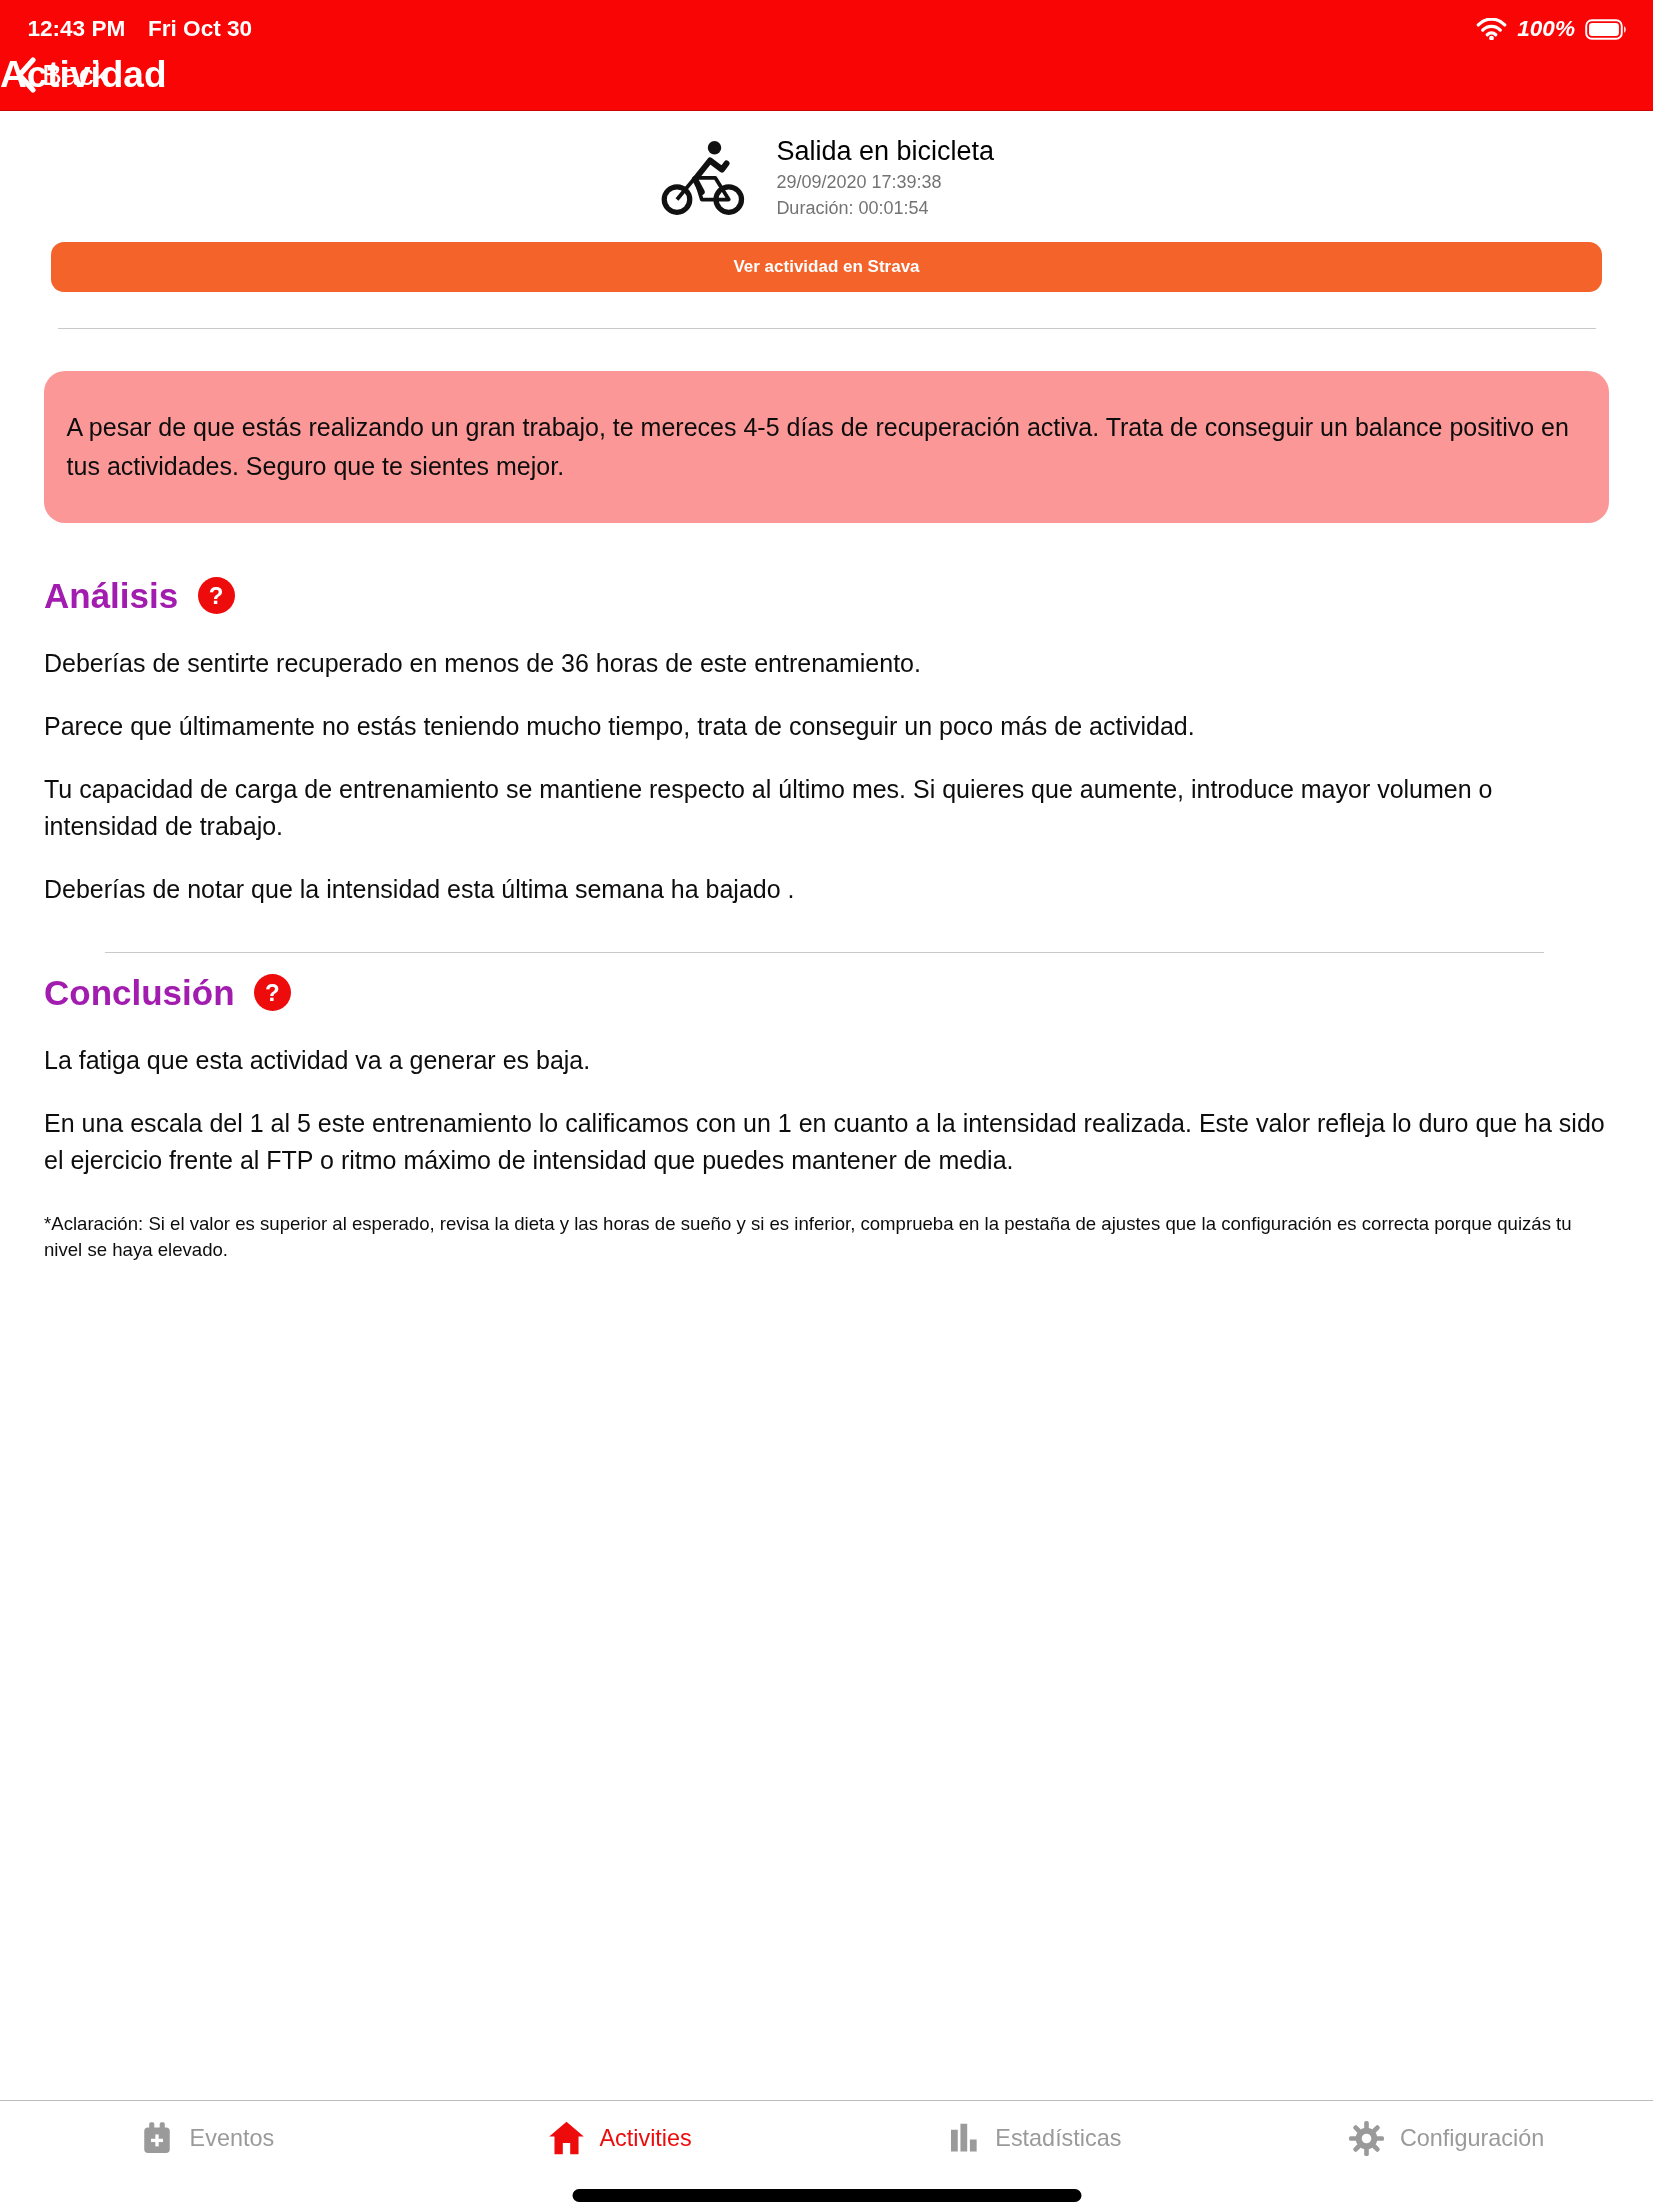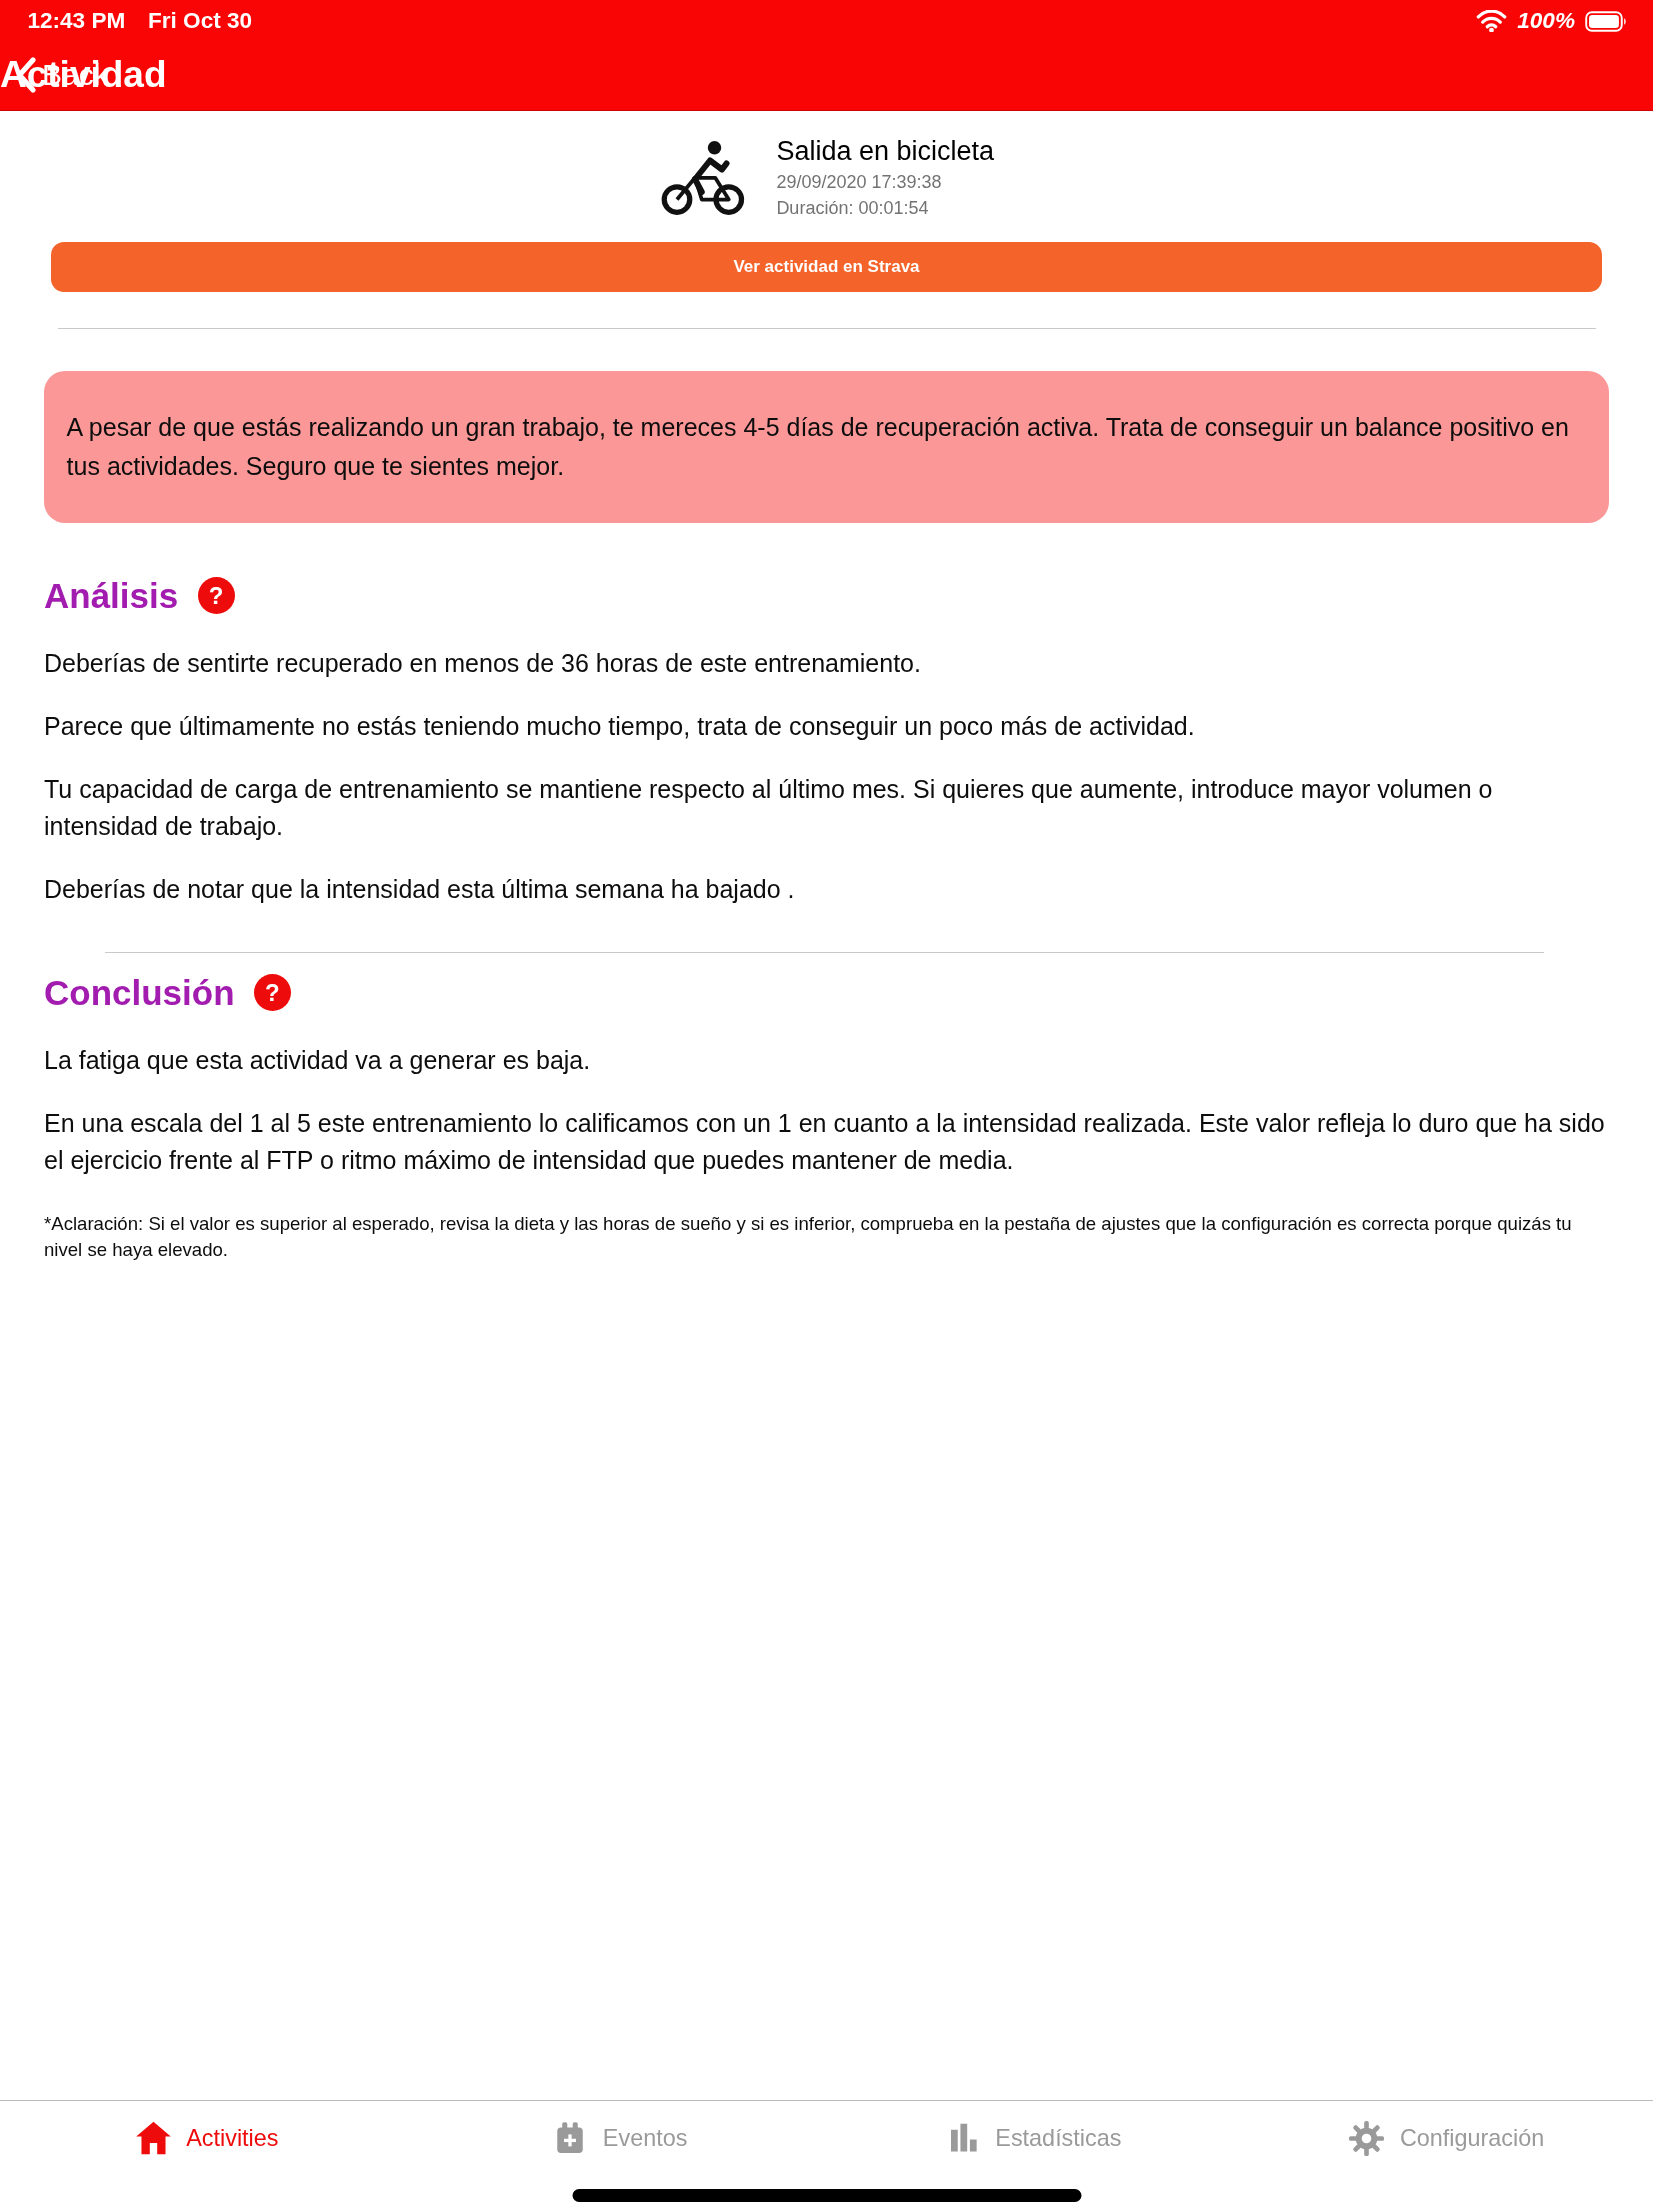--- a/index.html
+++ b/index.html
@@ -7,21 +7,21 @@
     width:1653px;height:2205px;position:relative;background:#ffffff;
     font-family:"Liberation Sans","DejaVu Sans",sans-serif;
     -webkit-font-smoothing:antialiased;overflow:hidden;color:#111;
   }
   
   .header{
     height:110px;background:#fa0505;color:#fff;position:relative;
     border-bottom:0.8px solid rgba(0,0,0,.18);
   }
   .status-row{
-    display:flex;justify-content:space-between;align-items:flex-start;
+    display:flex;justify-content:space-between;align-items:flex-end;
     padding:8px 26px 0 27.4px;height:34px;font-size:22.6px;font-weight:600;
   }
   .status-left{display:flex;gap:22.6px;align-items:center;}
   .status-right{display:flex;gap:10px;align-items:center;font-style:italic;}
   .nav-row{position:relative;height:65px;display:flex;align-items:center;}
   .back-btn{
     position:absolute;left:14.5px;display:flex;align-items:center;gap:6.5px;
     font-size:30px;color:#fff;cursor:pointer;
   }
   .nav-title{
@@ -159,39 +159,39 @@
 
 <div class="section-head" style="margin-top:20px;">
   <span class="section-title">Conclusión</span>
   <span class="help-circle">?</span>
 </div>
 <p class="para first">La fatiga que esta actividad va a generar es baja.</p>
 <p class="para">En una escala del 1 al 5 este entrenamiento lo calificamos con un 1 en cuanto a la intensidad realizada. Este valor refleja lo duro que ha sido el ejercicio frente al FTP o ritmo máximo de intensidad que puedes mantener de media.</p>
 <p class="footnote">*Aclaración: Si el valor es superior al esperado, revisa la dieta y las horas de sueño y si es inferior, comprueba en la pestaña de ajustes que la configuración es correcta porque quizás tu nivel se haya elevado.</p>
 
 <div class="tabbar">
-  <div class="tab active">
-    <span>
-      <svg width="37" height="36" viewBox="0 0 24 22" fill="currentColor">
-        <path d="M12 0.5 L0.8 10 H4.2 V21.5 H9.6 V14.2 H14.4 V21.5 H19.8 V10 H23.2 Z"></path>
-      </svg>
-    </span>
-    <span class="tab-label">Activities</span>
-  </div>
   <div class="tab">
     <span>
       <svg width="36" height="36" viewBox="0 0 24 24" fill="currentColor">
         <rect x="3.5" y="5" width="17" height="17" rx="2.5"></rect>
         <rect x="6.8" y="1.5" width="3.4" height="5.5" rx="1.2"></rect>
         <rect x="13.8" y="1.5" width="3.4" height="5.5" rx="1.2"></rect>
         <rect x="10.9" y="9.6" width="2.2" height="8" fill="#fff"></rect>
         <rect x="8" y="12.5" width="8" height="2.2" fill="#fff"></rect>
       </svg>
     </span>
     <span class="tab-label">Eventos</span>
+  </div>
+  <div class="tab active">
+    <span>
+      <svg width="37" height="36" viewBox="0 0 24 22" fill="currentColor">
+        <path d="M12 0.5 L0.8 10 H4.2 V21.5 H9.6 V14.2 H14.4 V21.5 H19.8 V10 H23.2 Z"></path>
+      </svg>
+    </span>
+    <span class="tab-label">Activities</span>
   </div>
   <div class="tab">
     <span>
       <svg width="36" height="36" viewBox="0 0 24 24" fill="currentColor">
         <rect x="4" y="6.5" width="4.5" height="14.5"></rect>
         <rect x="10.3" y="2.5" width="4.5" height="18.5"></rect>
         <rect x="16.6" y="13" width="4.5" height="8"></rect>
       </svg>
     </span>
     <span class="tab-label">Estadísticas</span>

